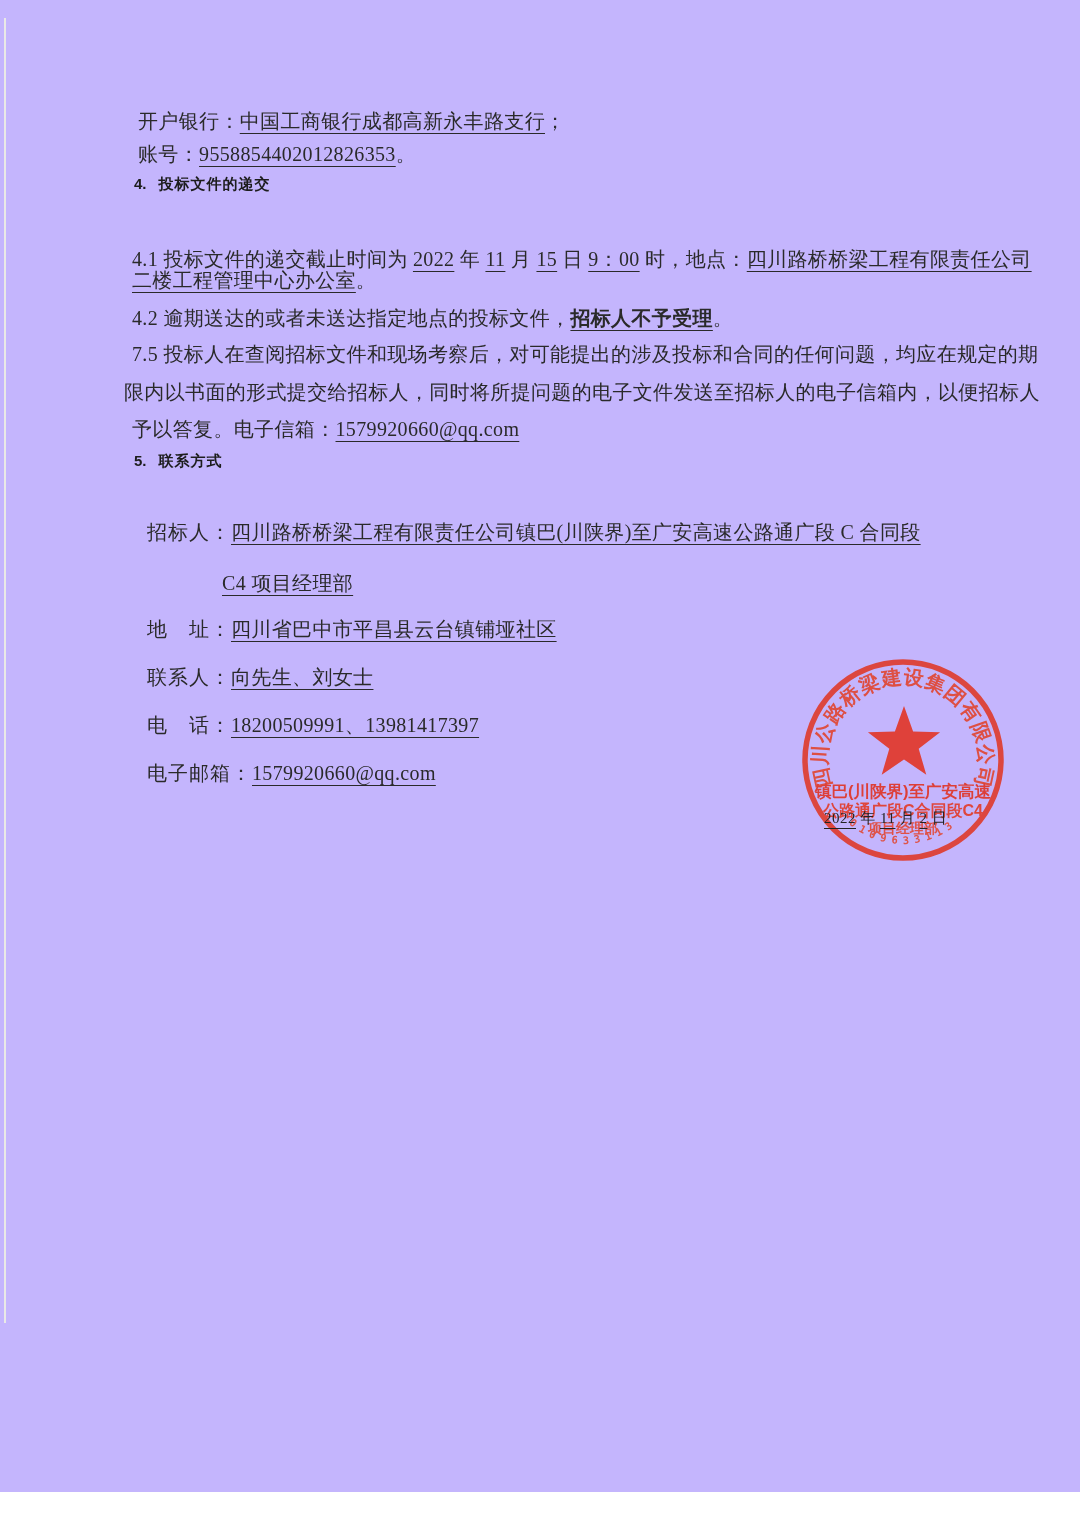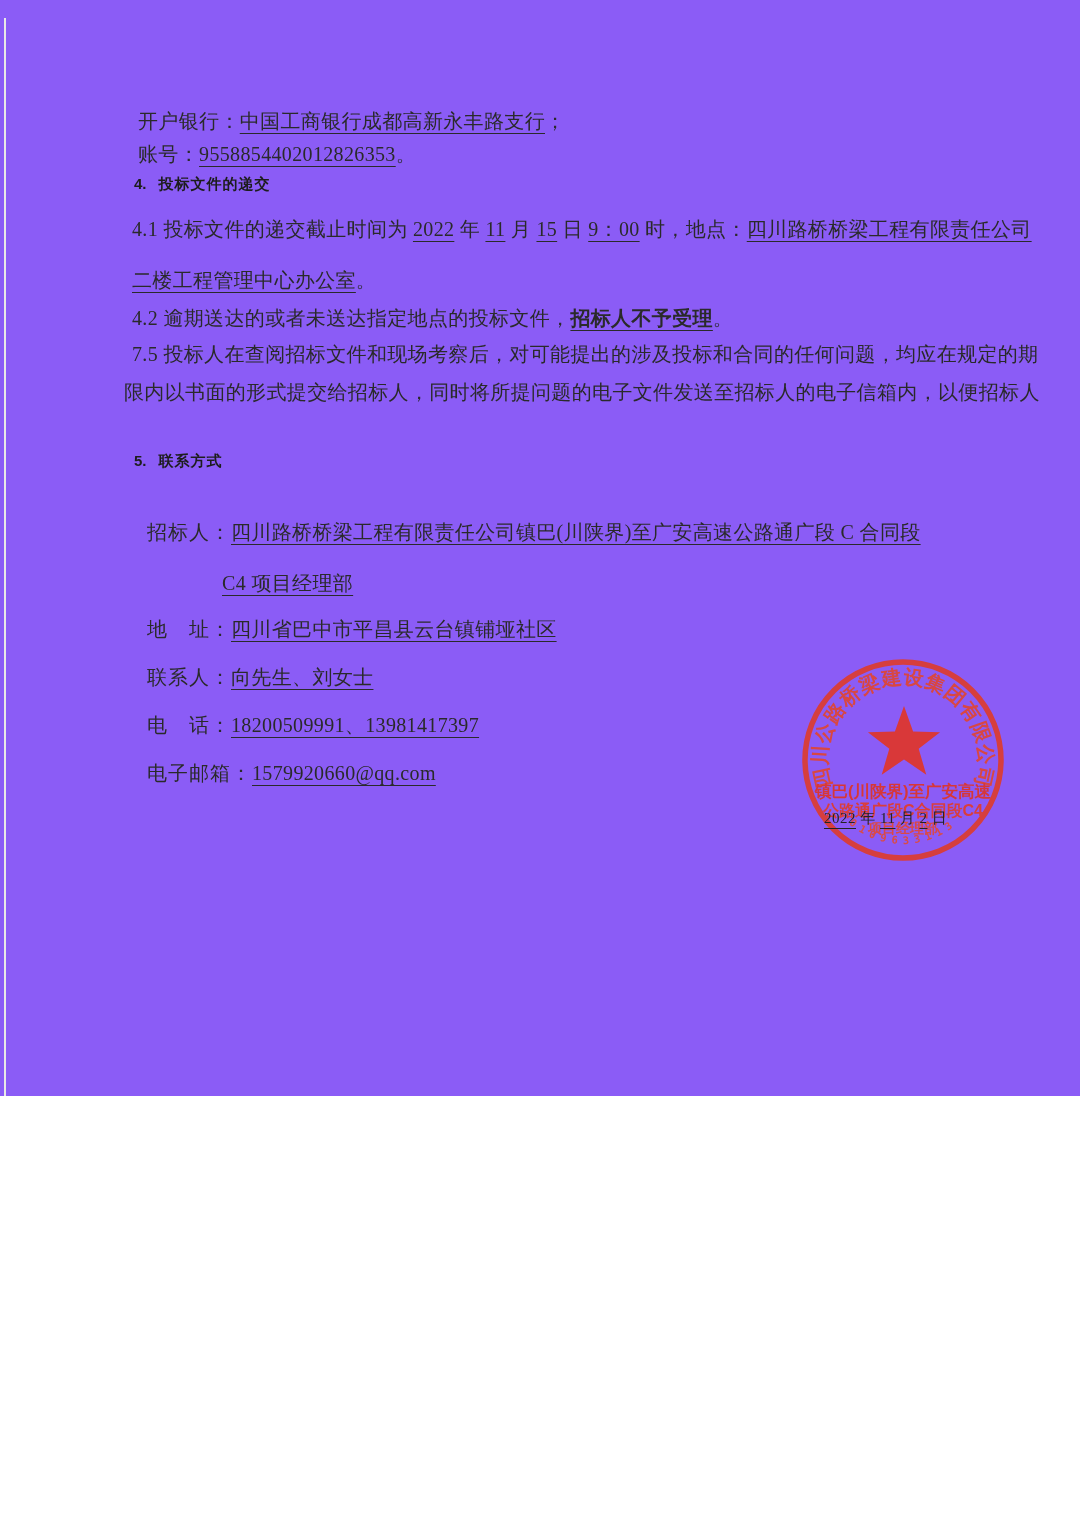--- a/index.html
+++ b/index.html
@@ -4,22 +4,22 @@
 <style>
   html, body { margin: 0; padding: 0; }
   body {
     width: 1080px; height: 1528px;
     background: #ffffff;
     font-family: "Liberation Serif", "DejaVu Serif", serif;
     color: #262626;
   }
   .page {
     position: relative;
-    width: 1080px; height: 1096px;
-    background: #8b5cf6;
+    width: 1080px; height: 1492px;
+    background: #c4b5fd;
     overflow: hidden;
   }
   .scan-edge {
     position: absolute;
     left: 4px; top: 18px;
     width: 2px; height: 1305px;
     background: #e9e9e6;
   }
   .abs { position: absolute; white-space: nowrap; }
   .t {
@@ -86,28 +86,29 @@
 <div class="page">
 
   <div class="scan-edge"></div>
 
   <div class="abs t" style="left:138px; top:108px;"><span>开户银行：</span><span class="u">中国工商银行成都高新永丰路支行</span><span>；</span></div>
 
   <div class="abs t" style="left:138px; top:141px;"><span>账号：</span><span class="u">9558854402012826353</span><span>。</span></div>
 
   <div class="abs heading" style="left:134px; top:175px;"><span class="num">4.</span><span>投标文件的递交</span></div>
 
-  <div class="abs t" style="left:132px; top:216px;"><span>4.1 投标文件的递交截止时间为 </span><span class="u">2022</span><span> 年 </span><span class="u">11</span><span> 月 </span><span class="u">15</span><span> 日 </span><span class="u">9：00</span><span> 时，地点：</span><span class="u">四川路桥桥梁工程有限责任公司</span></div>
+  <div class="abs t" style="left:132px; top:246px;"><span>4.1 投标文件的递交截止时间为 </span><span class="u">2022</span><span> 年 </span><span class="u">11</span><span> 月 </span><span class="u">15</span><span> 日 </span><span class="u">9：00</span><span> 时，地点：</span><span class="u">四川路桥桥梁工程有限责任公司</span></div>
 
   <div class="abs t" style="left:132px; top:267px;"><span class="u">二楼工程管理中心办公室</span><span>。</span></div>
 
   <div class="abs t" style="left:132px; top:305px;"><span>4.2 逾期送达的或者未送达指定地点的投标文件，</span><span class="u b">招标人不予受理</span><span>。</span></div>
 
   <div class="abs t" style="left:132px; top:341px;">7.5 投标人在查阅招标文件和现场考察后，对可能提出的涉及投标和合同的任何问题，均应在规定的期</div>
   <div class="abs t" style="left:124px; top:379px;">限内以书面的形式提交给招标人，同时将所提问题的电子文件发送至招标人的电子信箱内，以便招标人</div>
+  <div class="abs t" style="left:132px; top:416px;"><span>予以答复。电子信箱：</span><span class="u">1579920660@qq.com</span></div>
 
   <div class="abs heading" style="left:134px; top:452px;"><span class="num">5.</span><span>联系方式</span></div>
 
   <div class="abs t" style="left:147px; top:519px;"><span class="contact-label">招标人：</span><span class="u">四川路桥桥梁工程有限责任公司镇巴(川陕界)至广安高速公路通广段 C 合同段</span></div>
 
   <div class="abs t" style="left:222px; top:570px;"><span class="u">C4 项目经理部</span></div>
 
   <div class="abs t" style="left:147px; top:616px;"><span class="contact-label">地　址：</span><span class="u">四川省巴中市平昌县云台镇铺垭社区</span></div>
 
   <div class="abs t" style="left:147px; top:664px;"><span class="contact-label">联系人：</span><span class="u">向先生、刘女士</span></div>

